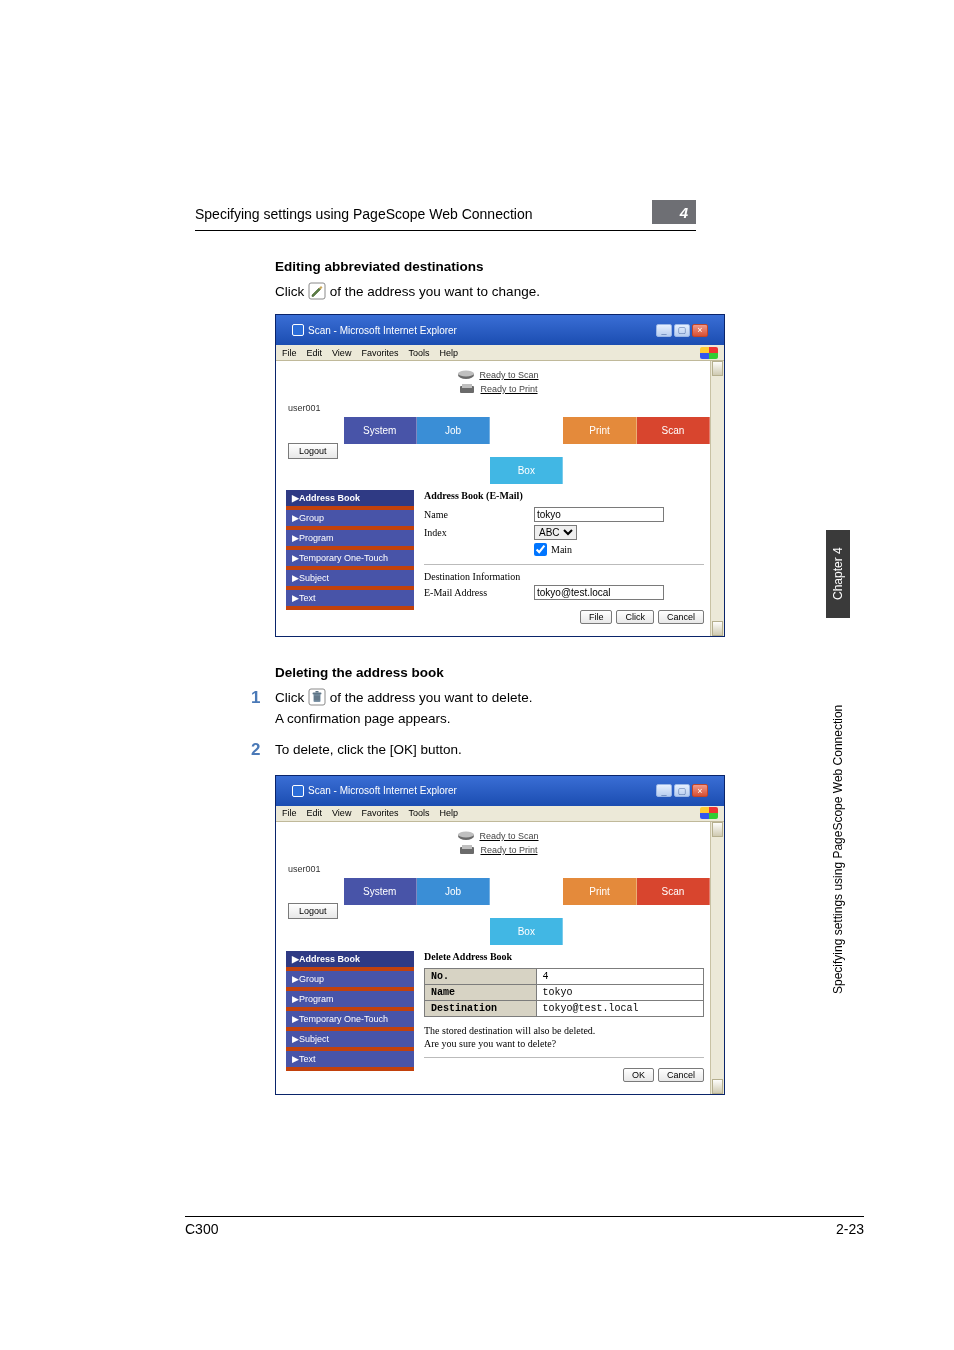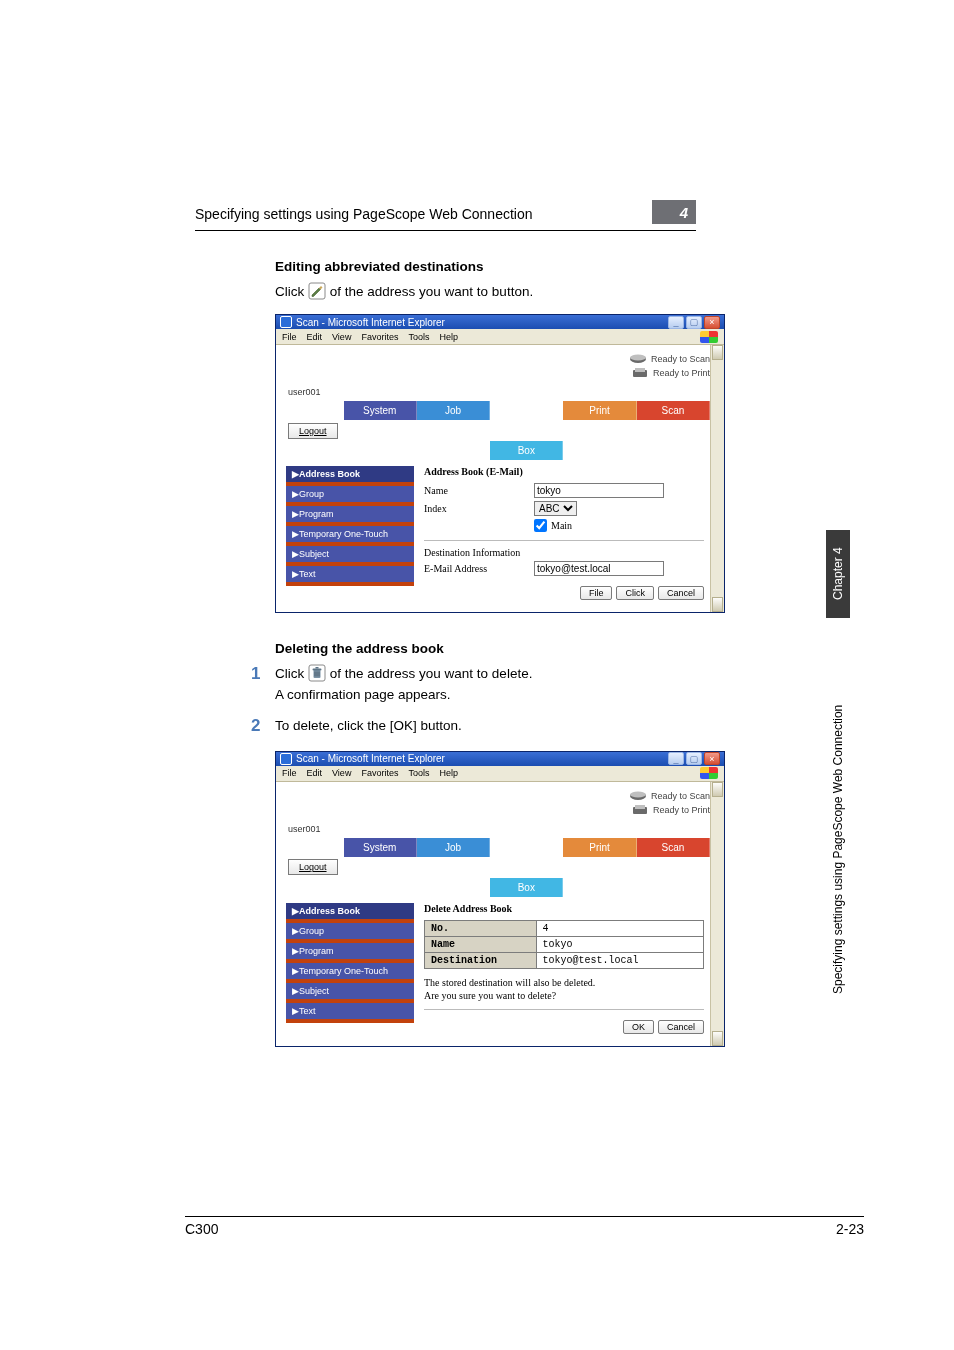--- a/index.html
+++ b/index.html
@@ -18,45 +18,45 @@
   p.instr { font-size: 13.5px; margin-bottom: 14px; }
   .inline-icon { display: inline-block; width: 18px; height: 18px; vertical-align: -4px; }
 
   
   .step { display: flex; margin: 8px 0 0 -24px; }
   .step-num { width: 24px; color: #4a79b7; font-size: 17px; font-weight: bold; }
   .step-body { font-size: 13.5px; line-height: 1.55; flex: 1; }
 
   
   .browser { width: 450px; border: 1px solid #0a246a; background: #fff; font-size: 9px; font-family: Tahoma, Arial, sans-serif; margin-bottom: 24px; }
-  .titlebar { height: 14px; background: linear-gradient(#3a6ed5, #1b4db1); color: #fff; display: flex; align-items: center; padding: 0 4px; }
+  .titlebar { height: 30px; background: linear-gradient(#3a6ed5, #1b4db1); color: #fff; display: flex; align-items: center; padding: 0 16px; }
   .titlebar .ie { width: 12px; height: 12px; background: #2b6dd8; border: 1px solid #fff; border-radius: 2px; margin-right: 4px; }
   .titlebar .title { flex: 1; font-size: 10px; }
   .winbtns { display: flex; gap: 2px; }
   .winbtn { width: 16px; height: 13px; border: 1px solid #9bb6e6; background: linear-gradient(#e6efff,#b7cdef); border-radius: 2px; display:flex; align-items:center; justify-content:center; font-size:9px; color:#5170a7;}
   .winbtn.red { background: linear-gradient(#f29a8a,#d64f33); color:#fff; border-color:#c04529;}
 
   .menubar { height: 16px; background: #ece9d8; border-bottom: 1px solid #c0b99a; padding: 0 6px; display:flex; align-items:center; gap: 10px; color:#000; }
   .menubar .winflag { margin-left:auto; width:18px; height:12px; background: conic-gradient(#e33 0 25%, #3c3 0 50%, #35e 0 75%, #fc3 0); border-radius:2px;}
 
   .pane { position:relative; background:#fff; padding: 8px 14px 12px 10px; }
   .pane .scrollbar { position:absolute; right:0; top:0; bottom:0; width:14px; background:#ece9d8; border-left:1px solid #c8c2a4; }
   .pane .scrollbar::before, .pane .scrollbar::after { content:""; position:absolute; left:1px; right:1px; height:13px; background:linear-gradient(#fdfdfb,#cfcab1); border:1px solid #b5af8e;}
   .pane .scrollbar::before{ top:0;} .pane .scrollbar::after{ bottom:0;}
 
-  .ready { display:flex; flex-direction:column; align-items:flex-end; gap:2px; margin-bottom:8px;}
+  .ready { display:flex; flex-direction:column; align-items:center; gap:2px; margin-bottom:8px;text-decoration:underline;}
   .ready-row { display:flex; align-items:center; gap:4px; font-size:9px; color:#444;}
   .ready-row svg { width:18px; height:12px; }
 
   .userrow { display:flex; align-items:center; gap:6px; margin: 4px 0 4px 2px;}
   .userrow .uid { font-size:9px; color:#333;}
-  .logout-btn { font-size:9px; padding: 2px 10px; border:1px solid #7a7a7a; border-radius:0; background:linear-gradient(#fff,#e8e8e8);text-decoration:underline;}
+  .logout-btn { font-size:9px; padding: 2px 10px; border:1px solid #7a7a7a; border-radius:0; background:linear-gradient(#fff,#e8e8e8);}
 
   .tabs { display:flex; margin: 0 0 0 0;}
-  .tab { flex:1; height:19px; display:flex; align-items:center; justify-content:center; font-size:10px; color:#fff; border-right:1px solid rgba(255,255,255,.3);}
+  .tab { flex:1; height:27px; display:flex; align-items:center; justify-content:center; font-size:10px; color:#fff; border-right:1px solid rgba(255,255,255,.3);}
   .tab.sys { background:#4854a8;} .tab.job{background:#3a8ed6;} .tab.box{background:#41b7e4;margin-top:40px;} .tab.print{background:#e48a3b;} .tab.scan{background:#d8452e;}
 
   .body2 { display:flex; margin-top:6px; }
   .sidenav { width:128px; }
   .sidenav .item { background:#4854a8; color:#fff; font-size:9px; padding:3px 6px; border-bottom:4px solid #c2410c; cursor:pointer;}
   .sidenav .item.active { background:#2f3a84; font-weight:bold; }
   .mainpane { flex:1; padding: 0 6px 0 10px; font-size:10px; color:#000; font-family: 'Times New Roman', serif; }
   .mainpane .hd { font-weight:bold; margin-bottom:6px;}
   .row { display:flex; align-items:center; margin:3px 0;}
   .row .lab { width:110px;}
@@ -98,21 +98,21 @@
     <h3>Editing abbreviated destinations</h3>
     <p class="instr">
       <span>Click </span>
       <span class="inline-icon">
         <svg viewBox="0 0 18 18">
             <rect x="1" y="1" width="16" height="16" rx="2" fill="#fff" stroke="#8a8a8a"></rect>
             <path d="M4 13 L11 6 L12.5 7.5 L5.5 14.5 L4 14.5 Z" fill="#5b7d45" stroke="#47632f" stroke-width=".6"></path>
             <path d="M11 6 L13 4 L14.5 5.5 L12.5 7.5 Z" fill="#c9a85a"></path>
           </svg>
       </span>
-      <span> of the address you want to button.</span>
+      <span> of the address you want to change.</span>
     </p>
 
     <div class="browser">
       <div class="titlebar">
         <div class="ie"></div>
         <div class="title">Scan - Microsoft Internet Explorer</div>
         <div class="winbtns">
           <div class="winbtn">_</div>
           <div class="winbtn">▢</div>
           <div class="winbtn red">×</div>

